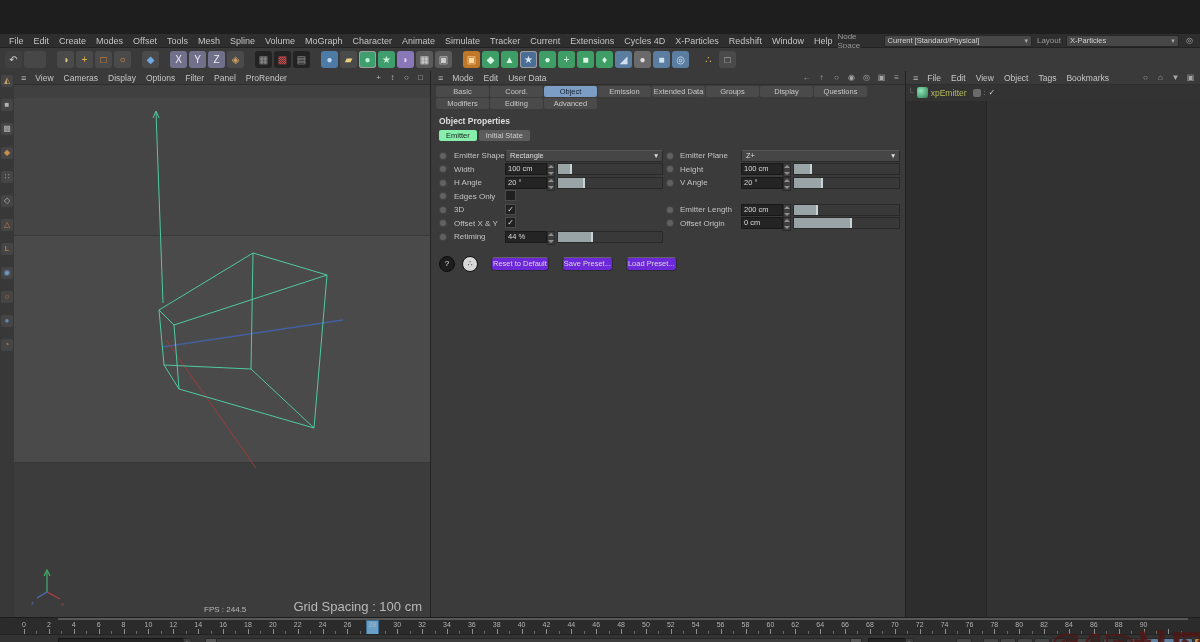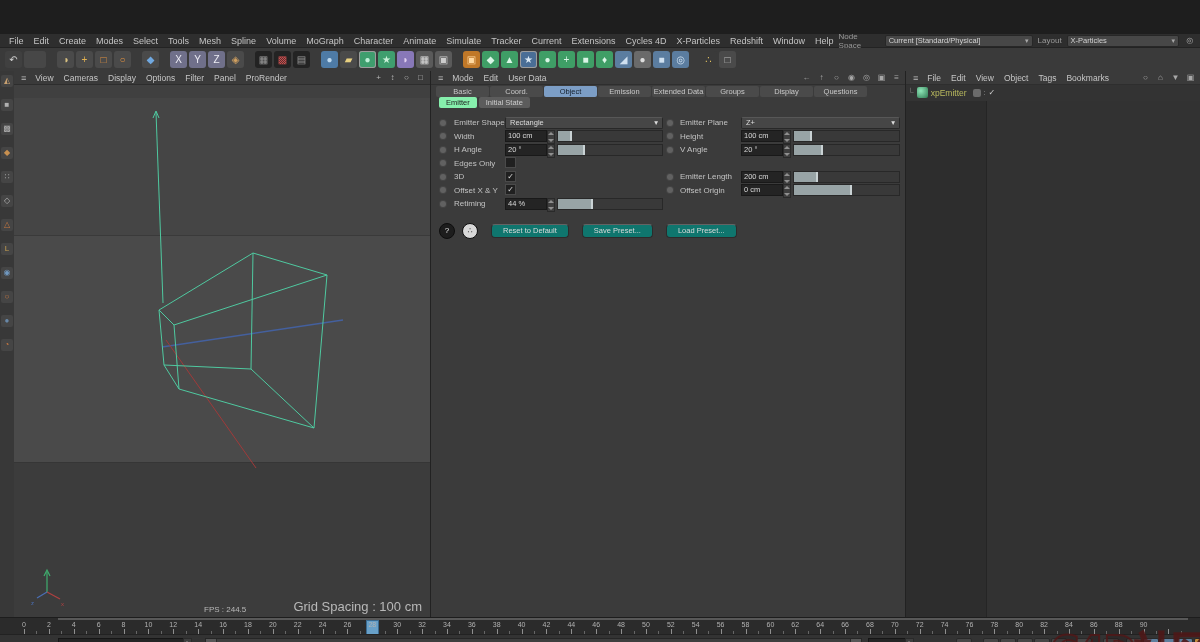--- a/index.html
+++ b/index.html
@@ -83,22 +83,22 @@
   .p-handle{height:100%;background:#98a4a6;border-right:2px solid #c9d2d4;}
   .p-dropdown{position:absolute;left:70px;right:2px;top:0;height:10px;background:#464646;border:1px solid #282828;border-top-color:#575757;
               border-radius:2px;display:flex;align-items:center;font-size:7.5px;color:#dcdcdc;padding:0 4px;justify-content:space-between;}
   .param-cell.right .p-dropdown{left:76px;}
   .p-check{position:absolute;left:70px;top:0;width:9px;height:9px;background:#202020;border:1px solid #4a4a4a;
            font-size:8px;line-height:9px;text-align:center;color:#dcdcdc;}
   .footer-row{display:flex;align-items:center;gap:7px;padding:12px 0 0 8px;}
   .circle-icon{width:14px;height:14px;border-radius:50%;display:flex;align-items:center;justify-content:center;font-size:8px;}
   .help-circle{background:#1d1d1d;color:#e8e8e8;border:1px solid #0d0d0d;}
   .logo-circle{background:#d8d8d8;color:#222;border:1px solid #0d0d0d;}
-  .am-button{height:12px;background:#0f766e;border:1px solid #2c2c2c;border-top-color:#636363;border-radius:4px;
-             font-size:7.5px;color:#dadada;display:flex;align-items:center;padding:0 11px;margin-left:6px;}
+  .am-button{height:12px;background:#6d28d9;border:1px solid #2c2c2c;border-top-color:#636363;border-radius:4px;
+             font-size:7.5px;color:#dadada;display:flex;align-items:center;padding:0 1px;margin-left:6px;}
   
   .obj-panel{position:absolute;left:905px;top:37px;right:0;bottom:59px;background:#333;border-left:1px solid #222;}
   .om-row{height:15px;display:flex;align-items:center;font-size:8.5px;padding-left:2px;gap:3px;}
   .om-tree{color:#787878;font-size:8px;}
   .om-icon{width:11px;height:11px;border-radius:2px;background:radial-gradient(circle at 35% 35%,#8fe6b8,#2e7a52);}
   .om-label{color:#b9b95e;}
   .om-badge{width:8px;height:8px;border-radius:2px;background:#6b6b6b;margin-left:3px;}
   .om-dots{color:#9a9a9a;font-size:7px;letter-spacing:0;}
   .om-check{color:#cfcfcf;font-size:8px;}
   .om-body{position:absolute;left:0;right:0;top:30px;bottom:0;}
@@ -141,21 +141,21 @@
 <body>
 
 <div class="screen">
 
   <div class="menubar">
     <div style="display:flex;align-items:center;">
         <span class="menu-item">File</span>
         <span class="menu-item">Edit</span>
         <span class="menu-item">Create</span>
         <span class="menu-item">Modes</span>
-        <span class="menu-item">Select</span>
+        <span class="menu-item">Offset</span>
         <span class="menu-item">Tools</span>
         <span class="menu-item">Mesh</span>
         <span class="menu-item">Spline</span>
         <span class="menu-item">Volume</span>
         <span class="menu-item">MoGraph</span>
         <span class="menu-item">Character</span>
         <span class="menu-item">Animate</span>
         <span class="menu-item">Simulate</span>
         <span class="menu-item">Tracker</span>
         <span class="menu-item">Current</span>
@@ -317,20 +317,26 @@
     <div class="tabs-row">
         <span class="tab">Basic</span>
         <span class="tab">Coord.</span>
         <span class="tab active">Object</span>
         <span class="tab">Emission</span>
         <span class="tab">Extended Data</span>
         <span class="tab">Groups</span>
         <span class="tab">Display</span>
         <span class="tab">Questions</span>
       </div>
+    <div class="tabs-row">
+        <span class="tab">Modifiers</span>
+        <span class="tab">Editing</span>
+        <span class="tab">Advanced</span>
+      </div>
+    <div class="section-title">Object Properties</div>
     <div class="subtabs">
         <span class="subtab active">Emitter</span>
         <span class="subtab inactive">Initial State</span>
       </div>
     <div class="param-rows">
         <div class="param-row">
           <div class="param-cell left">
             <span class="anim-dot"></span>
             <span class="p-label">Emitter Shape</span>
             <div class="p-dropdown">

